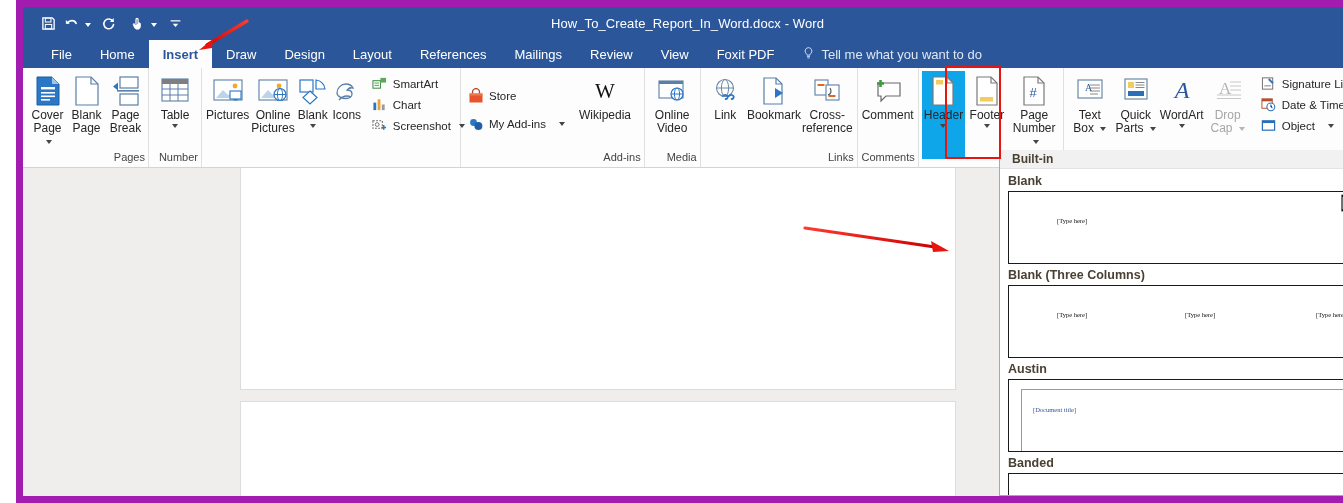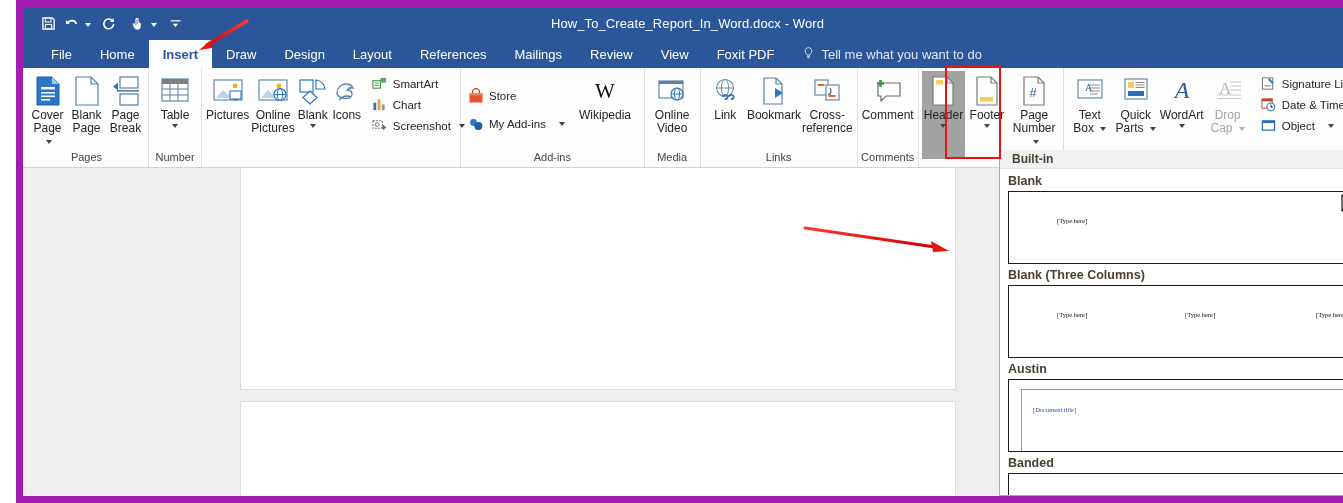--- a/index.html
+++ b/index.html
@@ -87,21 +87,21 @@
     padding: 0 3px;
   }
   .rgroup:last-child { border-right: none; }
   .rgroup-body {
     flex: 1;
     display: flex; align-items: flex-start;
     padding-top: 3px;
   }
   .rgroup-label {
     height: 17px; line-height: 15px;
-    text-align: center;
+    text-align: right;
     font-size: 11px; color: #444444;
   }
 
   
   .bigbtn {
     width: 46px;
     display: flex; flex-direction: column; align-items: center;
     padding: 3px 1px 0 1px;
     cursor: default;
   }
@@ -137,21 +137,21 @@
   }
   .smallbtn .sico { width: 16px; height: 16px; display: flex; align-items: center; justify-content: center; }
 
   
   .hl-box {
     position: absolute;
     border: 2px solid #e8140f;
     pointer-events: none;
     z-index: 60;
   }
-  .bigbtn.selected { background: #a3a3a3; }
+  .bigbtn.selected { background: #0ea5e9; }
 
   
   .docarea {
     position: absolute; left: 0; top: 161px; width: 100%; bottom: 0;
     background: #efeeec;
     overflow: hidden;
   }
   .page {
     position: absolute;
     background: #ffffff;

